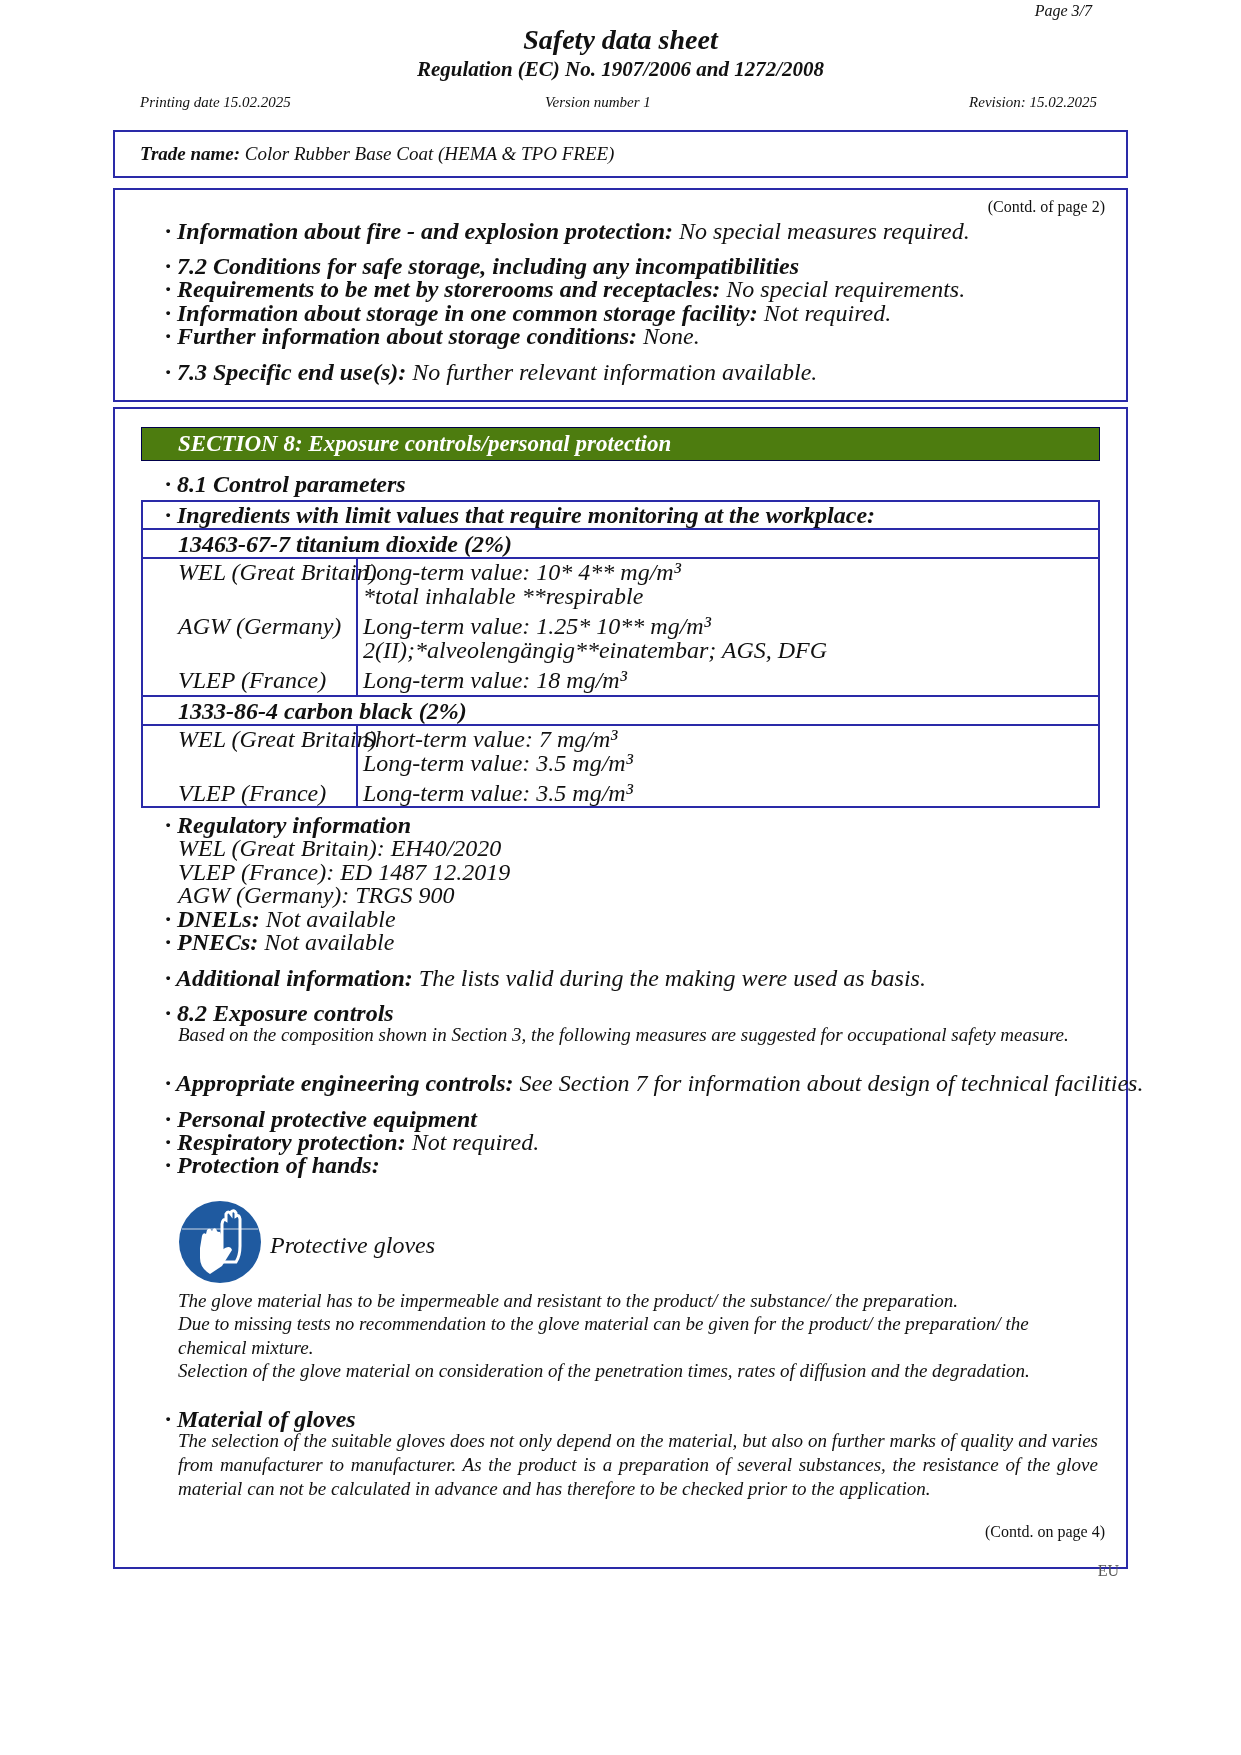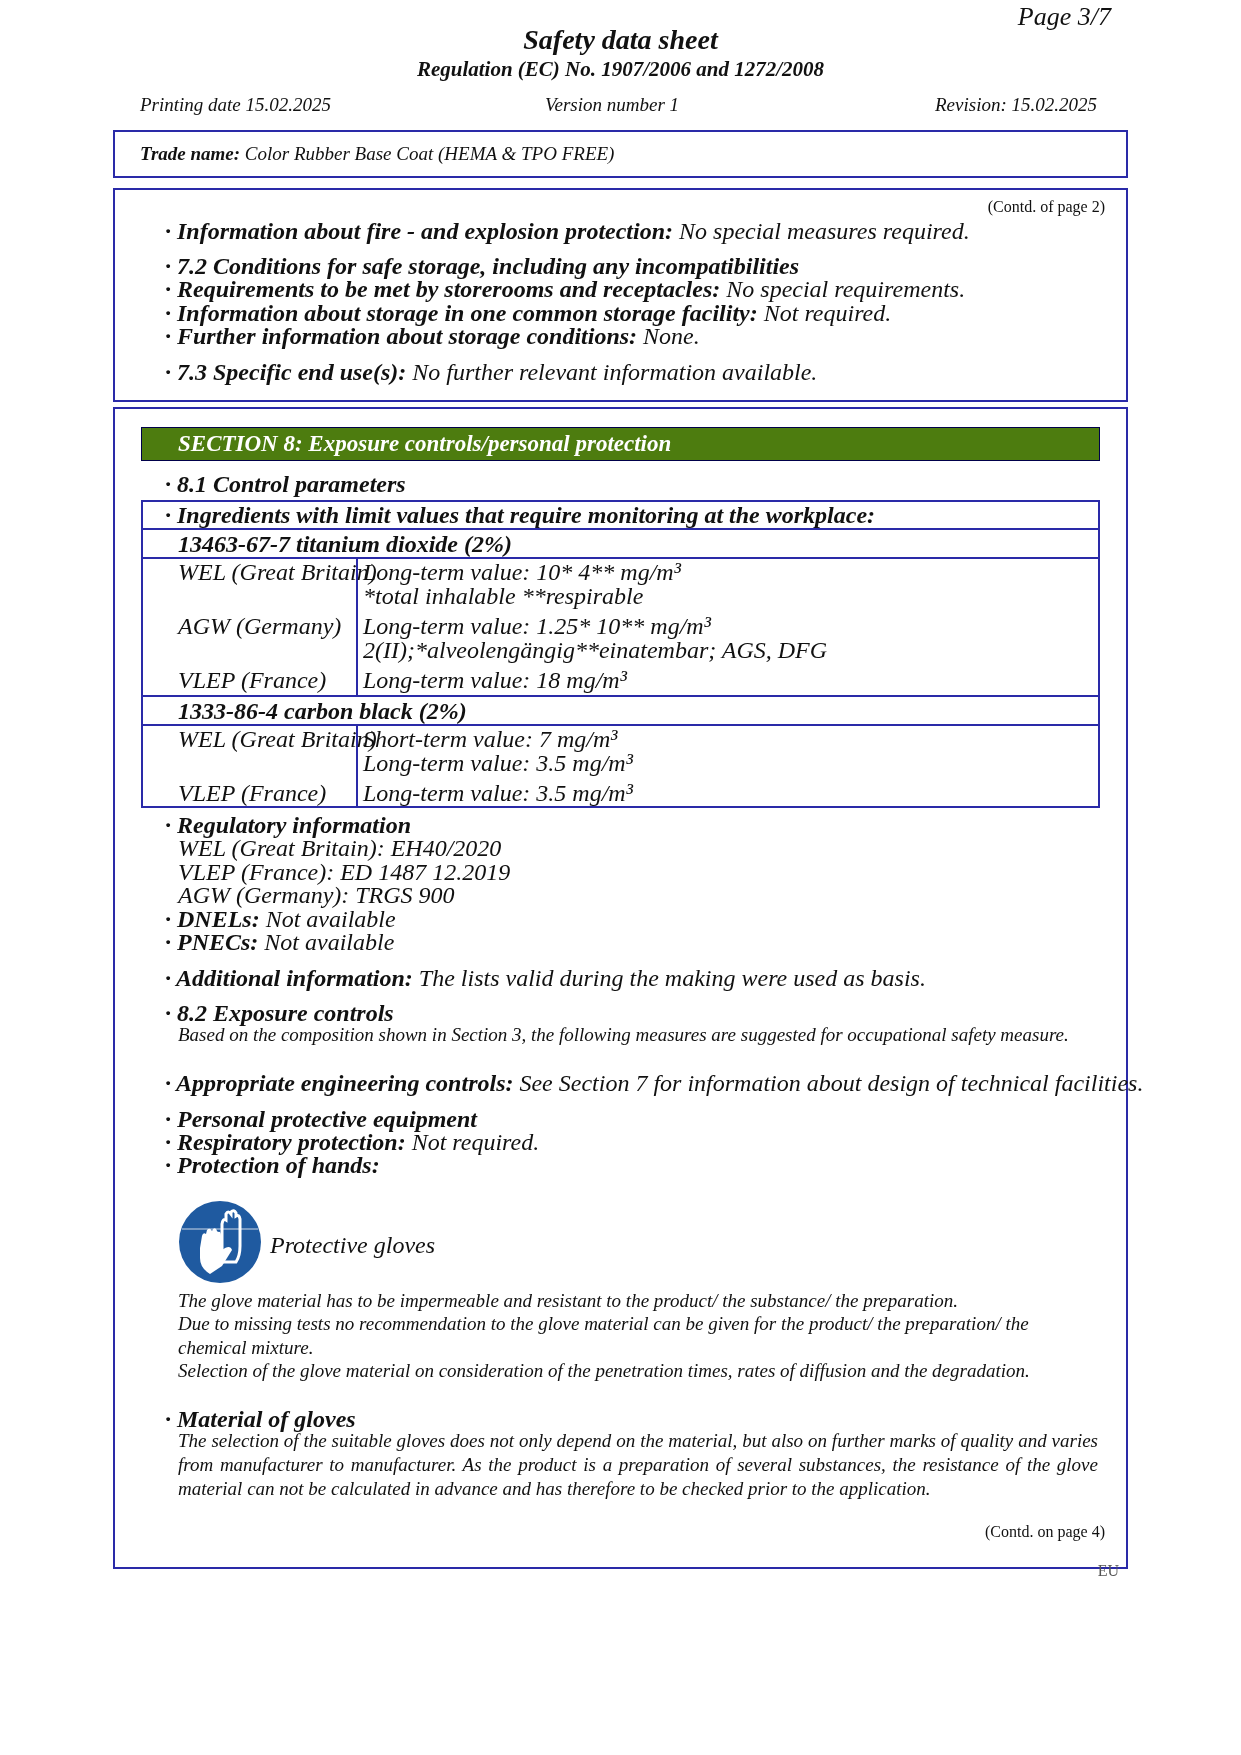--- a/index.html
+++ b/index.html
@@ -1,22 +1,22 @@
 <!DOCTYPE html>
 <html><head>
   <meta charset="utf-8">
   <style>
     html, body { margin: 0; padding: 0; background: #ffffff; }
     body { width: 1241px; height: 1755px; position: relative; overflow: hidden;
       font-family: "Liberation Serif", "DejaVu Serif", serif; font-style: italic; color: #111; }
     .abs { position: absolute; }
-    .page-num { right: 130px; top: 2px; font-size: 26px; margin-left: 48px; }
+    .page-num { right: 149px; top: 2px; font-size: 16px; margin-left: 48px; }
     .title { left: 0; width: 1241px; text-align: center; top: 24px; font-size: 28px; font-weight: bold; }
     .subtitle { left: 0; width: 1241px; text-align: center; top: 57px; font-size: 21px; font-weight: bold; }
-    .meta { top: 94px; font-size: 19px; }
+    .meta { top: 94px; font-size: 15px; }
     .box { position: absolute; border: 2px solid #2a2aa8; box-sizing: border-box; }
     .trade { left: 113px; top: 130px; width: 1015px; height: 48px; }
     .trade-text { left: 140px; top: 143px; font-size: 19px; }
     .b { font-weight: bold; }
     .box7 { left: 113px; top: 188px; width: 1015px; height: 214px; }
     .box8 { left: 113px; top: 407px; width: 1015px; height: 1162px; }
     .line { position: absolute; font-size: 24px; white-space: nowrap; }
     .contd { font-style: normal; font-size: 16px; }
     .sec-bar { left: 141px; top: 427px; width: 959px; height: 34px; background: #4d7c0f; border: 1px solid #00004a; box-sizing: border-box; color: #fff; font-weight: bold; font-size: 23px; padding-left: 36px; line-height: 32px; }
     .tbl-cell { position: absolute; border: 2px solid #2a2aa8; box-sizing: border-box; }

